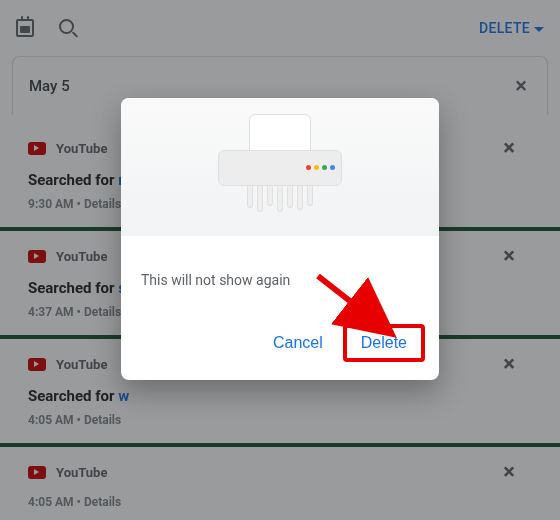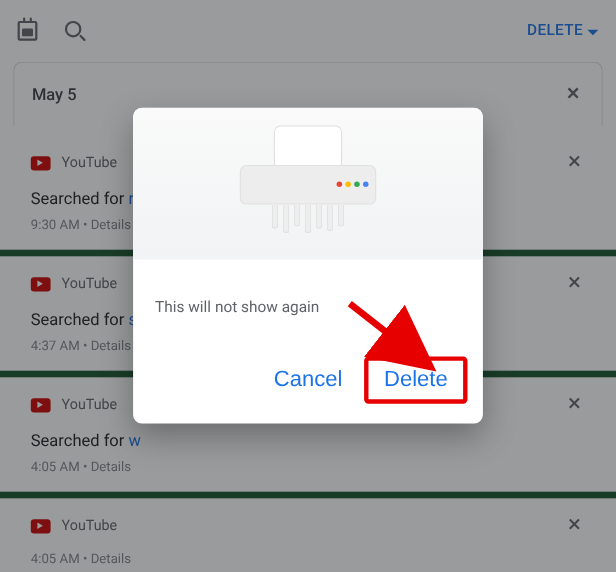--- a/index.html
+++ b/index.html
@@ -87,22 +87,23 @@
     display:flex;
     align-items:center;
     font-size: 15px;
     font-weight: 500;
     color:#3c4043;
     background:#fff;
     text-align:center;
   }
   
   .item {
-    padding: 10px 28px 16px 28px;
-    border-bottom: 6px solid #14532d;
+    padding: 10px 41px 16px 28px;
+    border-bottom: 4px solid #14532d;
+    font-weight: bold;
   }
   .item-head {
     display:flex; align-items:center; gap:10px;
     color:#5f6368;
     font-size:13px;
   }
   .yt-icon {
     width:18px; height:13px;
     background:#cc0000;
     border-radius:3px;
@@ -189,21 +190,21 @@
   .dialog-title { font-size:15px; color:#202124; }
   .dialog-sub { margin-top:18px; font-size:14px; color:#5f6368; }
   .dialog-actions {
     padding: 28px 14px 18px 14px;
     display:flex;
     justify-content:flex-end;
     gap:8px;
     align-items:center;
   }
   .btn {
-    font-size:20px;
+    font-size:16px;
     font-weight:500;
     color:#1a73e8;
     padding:8px 12px;
     border-radius:4px;
     cursor:pointer;
     background:transparent;
     border:none;
   }
   .btn-hl {
     border:4px solid #e60000;

